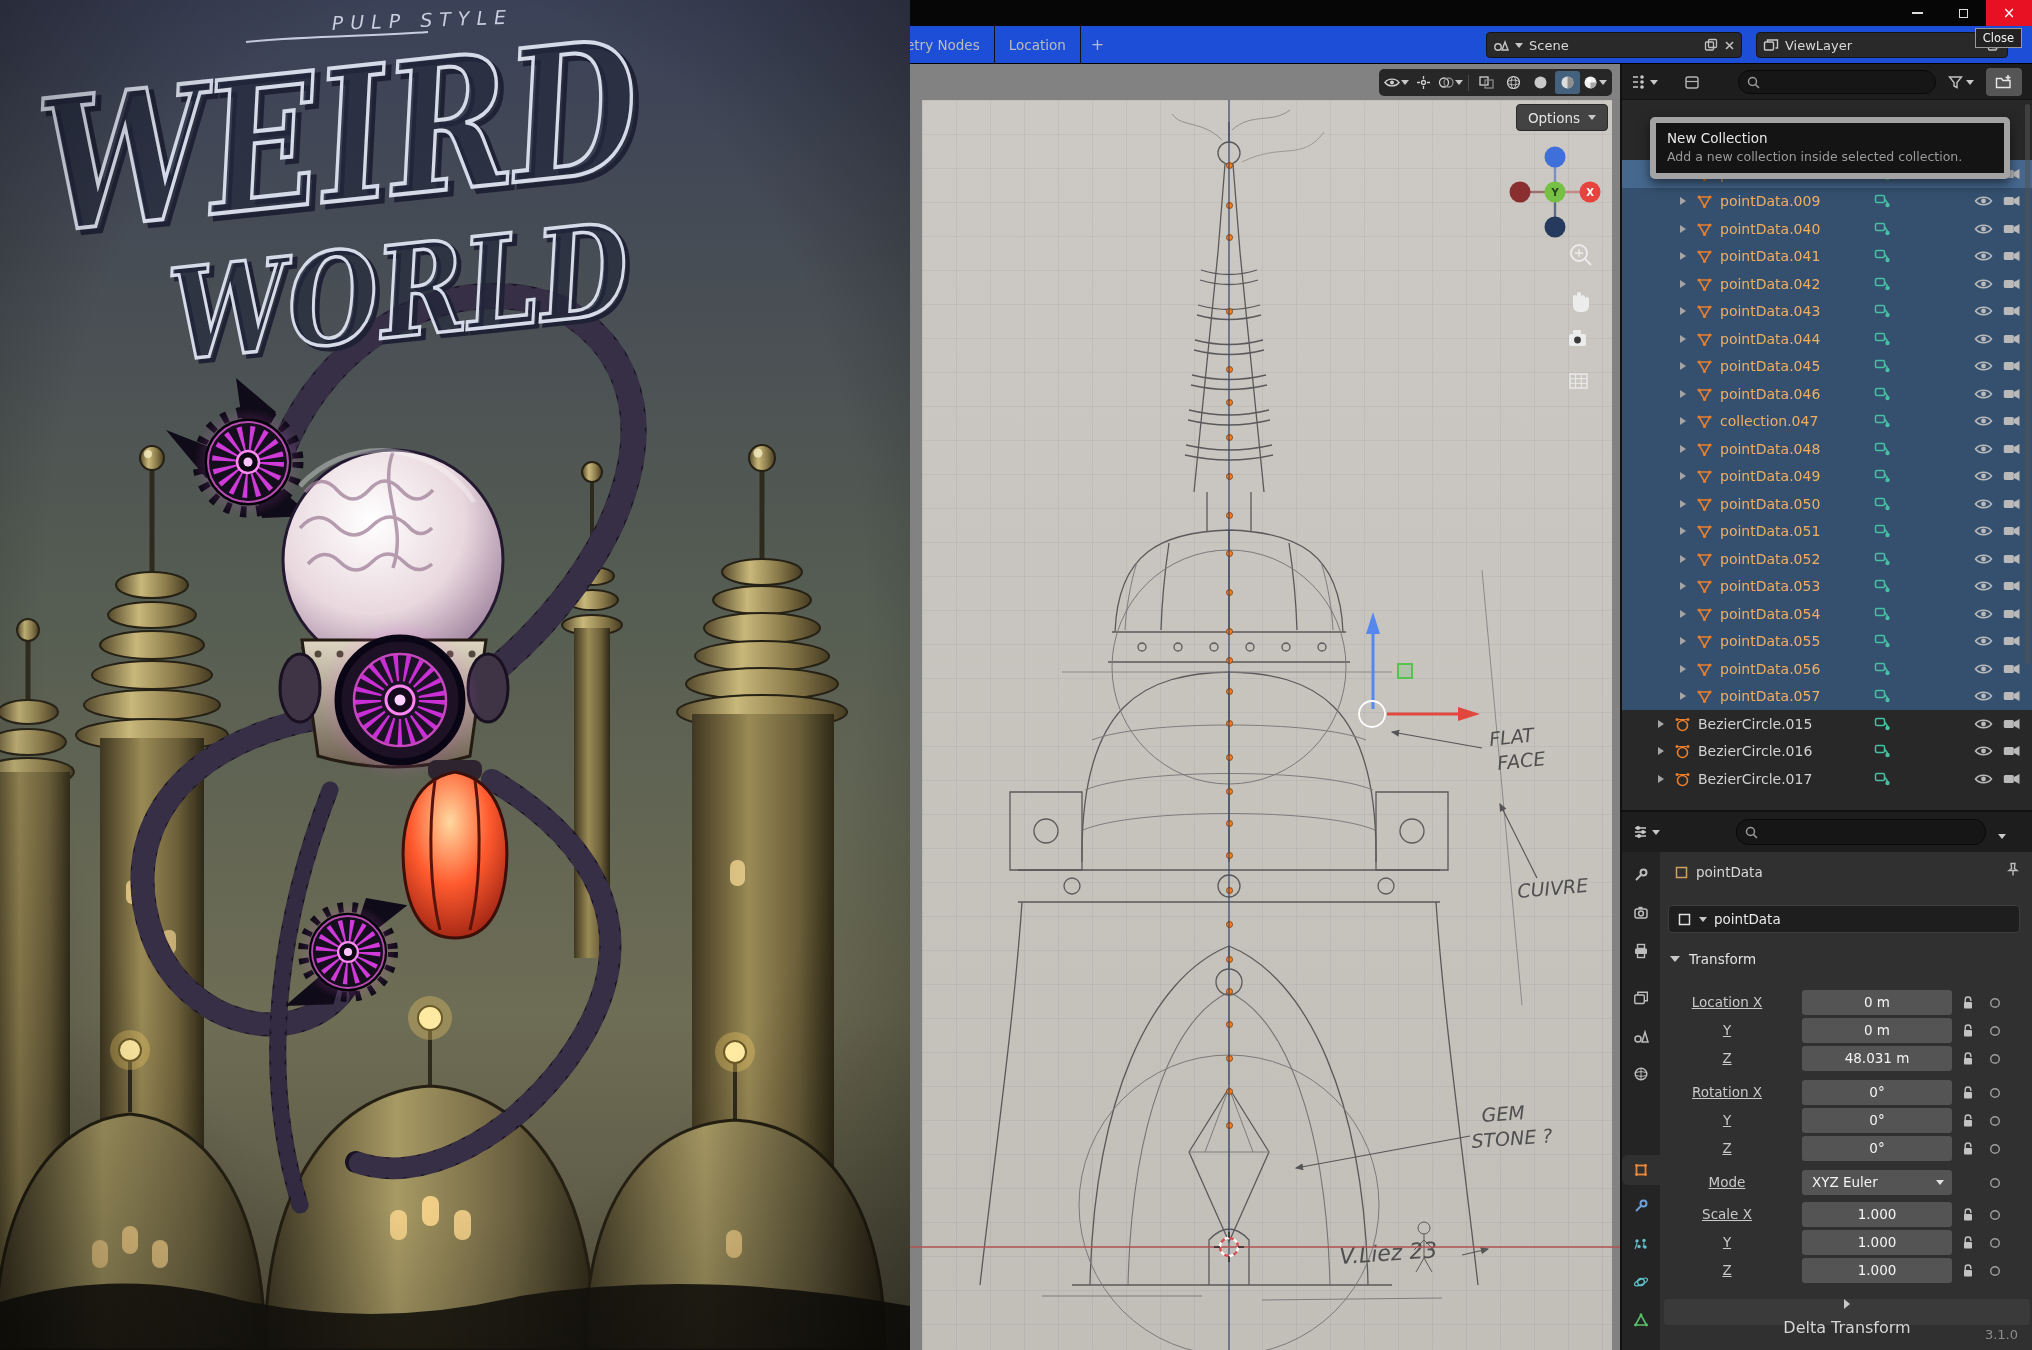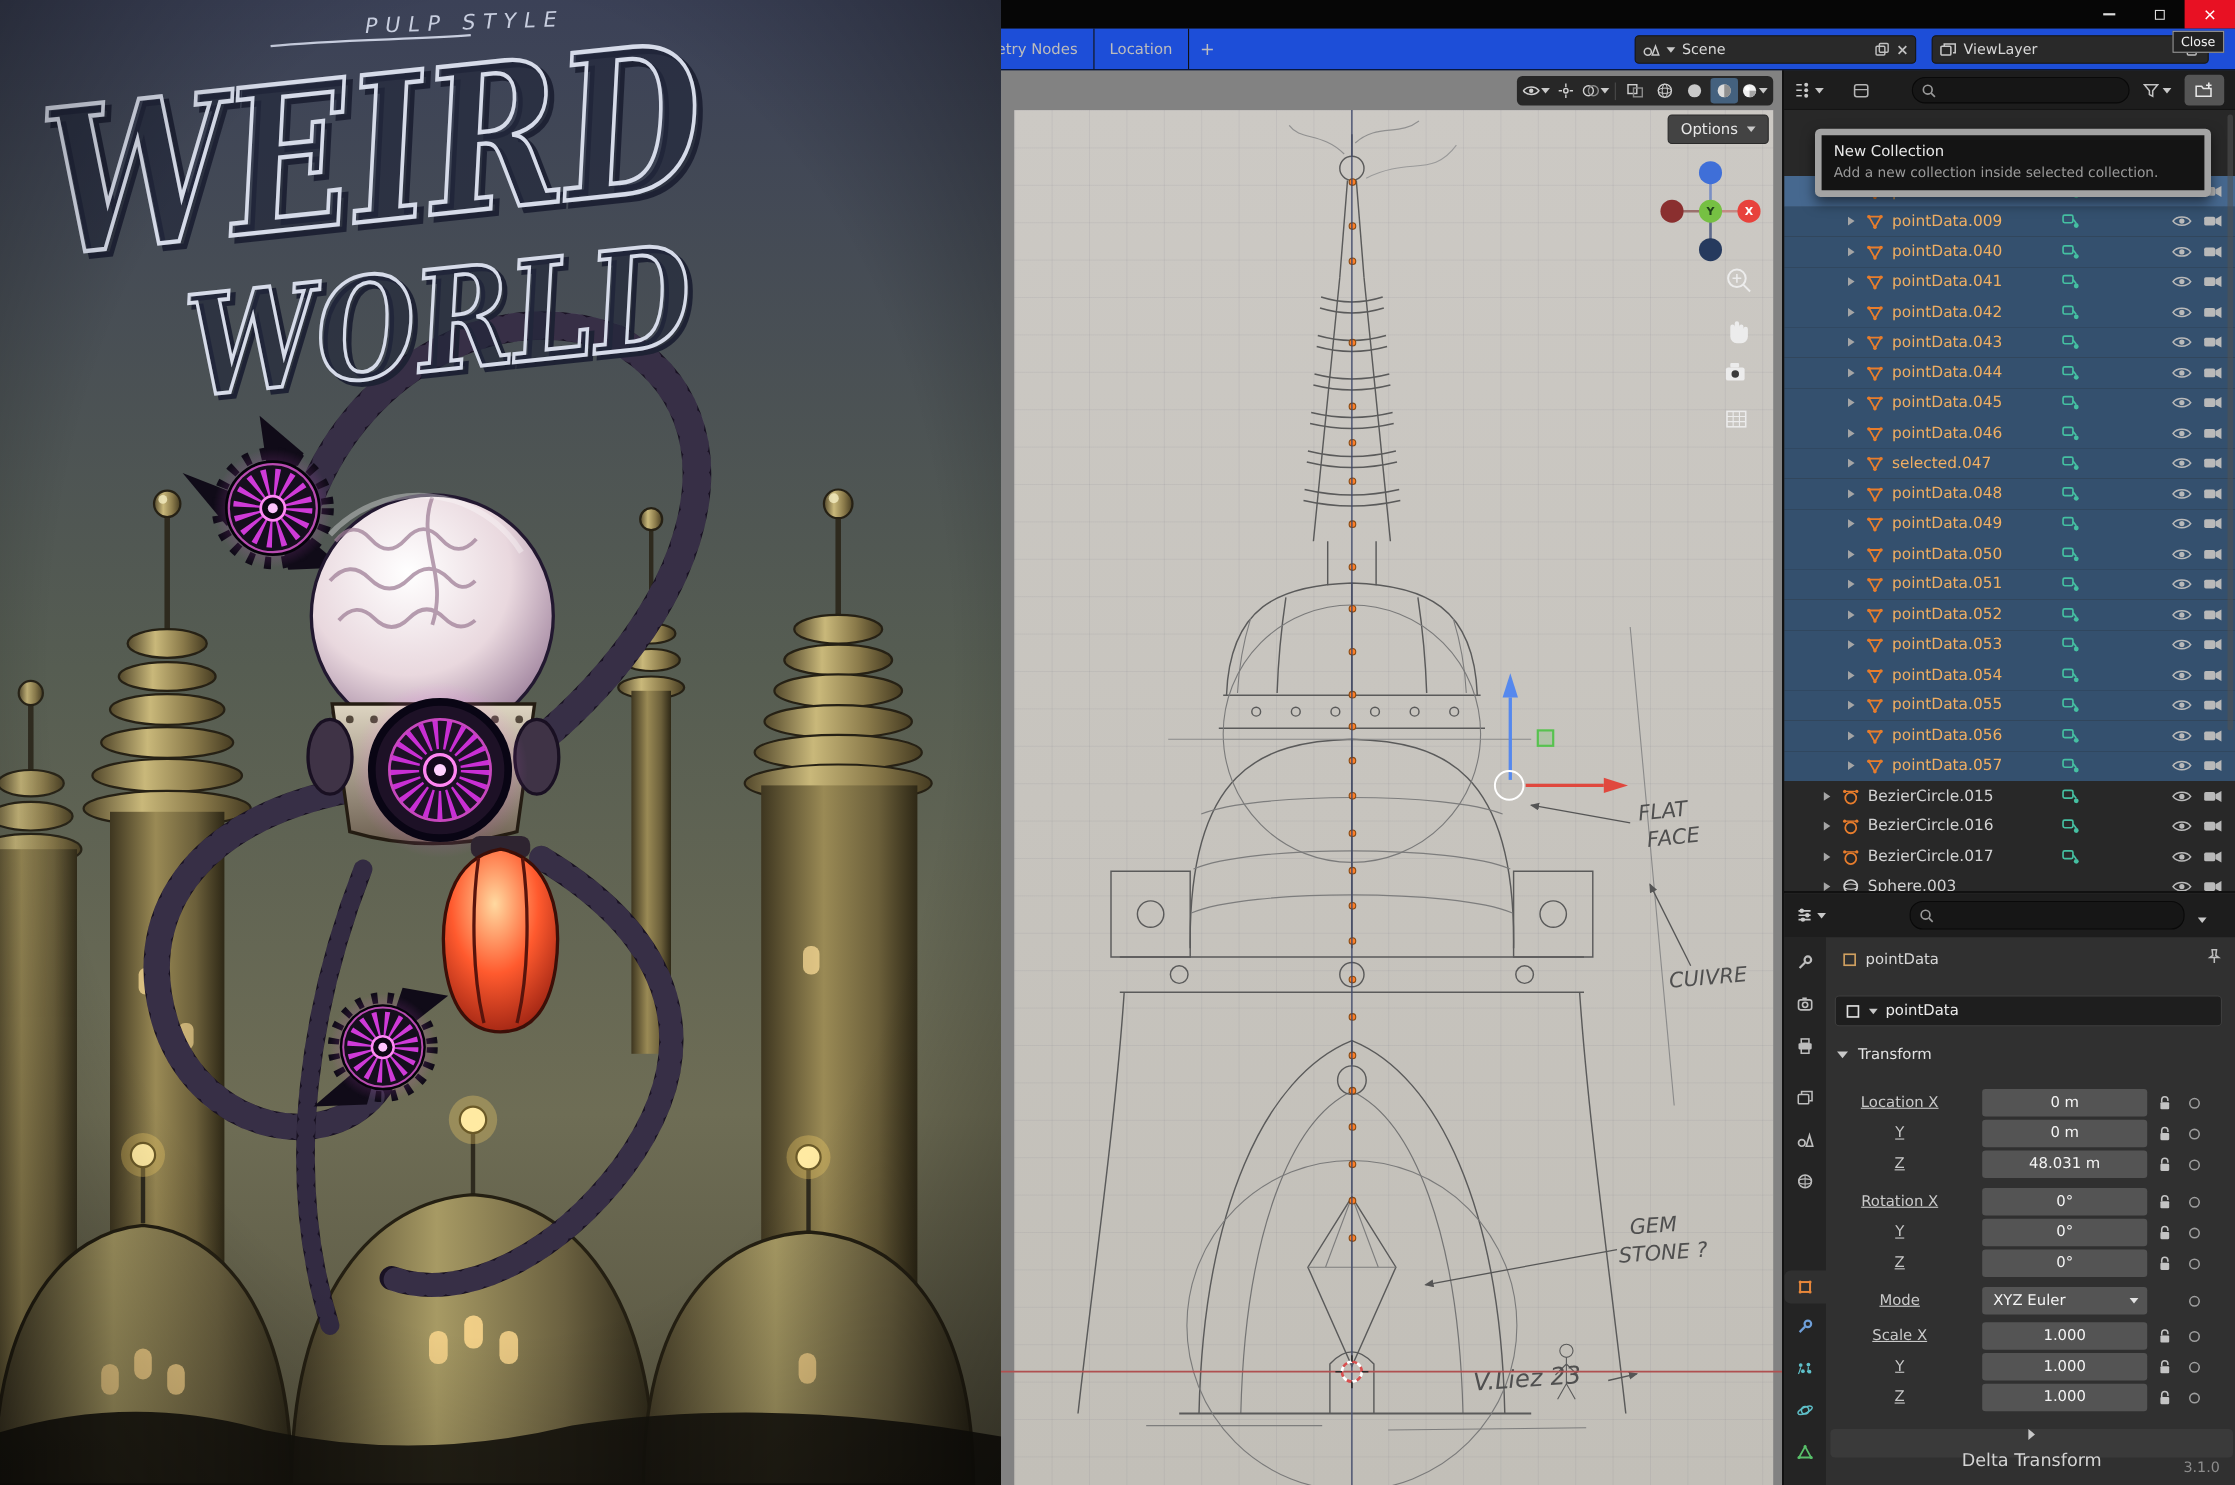--- a/index.html
+++ b/index.html
@@ -858,21 +858,21 @@
   </div>
           <div class="orow sel" style="--ind: 58px; top: 307.5px;">
     <span class="disc"></span>
     <svg class="oicon ic-point" width="17" height="17" viewBox="0 0 17 17">
       <path d="M3,4.5 L14,4.5 L8.5,14 Z" fill="none" stroke="#e87d2c" stroke-width="1.6"></path>
       <circle cx="3" cy="4.5" r="1.6" fill="#e87d2c"></circle>
               <circle cx="14" cy="4.5" r="1.6" fill="#e87d2c"></circle>
               <circle cx="8.5" cy="14" r="1.6" fill="#e87d2c"></circle>
     </svg>
 
-    <span class="olabel">selected.047</span>
+    <span class="olabel">collection.047</span>
     <svg class="onodes" width="16" height="15" viewBox="0 0 16 15">
       <rect x="1.5" y="2" width="9" height="7" rx="1.5" fill="none" stroke="#45c0a2" stroke-width="1.5"></rect>
       <circle cx="13.5" cy="11.5" r="2.2" fill="#45c0a2"></circle>
       <path d="M10.5,5.5 L13.5,9.5" stroke="#45c0a2" stroke-width="1.5"></path>
     </svg>
     <svg class="oeye" width="19" height="12" viewBox="0 0 19 12">
       <path d="M1.5,6 C5,1 14,1 17.5,6 C14,11 5,11 1.5,6 Z" fill="none" stroke="#b9b9b9" stroke-width="1.5"></path>
       <circle cx="9.5" cy="6" r="2.4" fill="#b9b9b9"></circle>
     </svg>
     <svg class="ocam" width="18" height="13" viewBox="0 0 18 13">
@@ -1179,38 +1179,20 @@
       <circle cx="3" cy="4" r="1.5" fill="#e87d2c"></circle>
               <circle cx="14" cy="4" r="1.5" fill="#e87d2c"></circle>
     </svg>
 
     <span class="olabel">BezierCircle.017</span>
     <svg class="onodes" width="16" height="15" viewBox="0 0 16 15">
       <rect x="1.5" y="2" width="9" height="7" rx="1.5" fill="none" stroke="#45c0a2" stroke-width="1.5"></rect>
       <circle cx="13.5" cy="11.5" r="2.2" fill="#45c0a2"></circle>
       <path d="M10.5,5.5 L13.5,9.5" stroke="#45c0a2" stroke-width="1.5"></path>
     </svg>
-    <svg class="oeye" width="19" height="12" viewBox="0 0 19 12">
-      <path d="M1.5,6 C5,1 14,1 17.5,6 C14,11 5,11 1.5,6 Z" fill="none" stroke="#b9b9b9" stroke-width="1.5"></path>
-      <circle cx="9.5" cy="6" r="2.4" fill="#b9b9b9"></circle>
-    </svg>
-    <svg class="ocam" width="18" height="13" viewBox="0 0 18 13">
-      <path d="M11,4.5 L16.5,1.5 L16.5,11.5 L11,8.5 Z" fill="#b9b9b9"></path>
-      <rect x="0.8" y="2.5" width="10" height="8" rx="1.5" fill="#b9b9b9"></rect>
-    </svg>
-  </div>
-          <div class="orow" style="--ind: 36px; top: 692.5px;">
-    <span class="disc"></span>
-
-    <svg class="oicon ic-mesh" width="17" height="17" viewBox="0 0 17 17">
-      <circle cx="8.5" cy="8.5" r="6" fill="none" stroke="#cfcfcf" stroke-width="1.5"></circle>
-      <ellipse cx="8.5" cy="8.5" rx="6" ry="2.4" fill="none" stroke="#cfcfcf" stroke-width="1"></ellipse>
-    </svg>
-    <span class="olabel">Sphere.003</span>
-
     <svg class="oeye" width="19" height="12" viewBox="0 0 19 12">
       <path d="M1.5,6 C5,1 14,1 17.5,6 C14,11 5,11 1.5,6 Z" fill="none" stroke="#b9b9b9" stroke-width="1.5"></path>
       <circle cx="9.5" cy="6" r="2.4" fill="#b9b9b9"></circle>
     </svg>
     <svg class="ocam" width="18" height="13" viewBox="0 0 18 13">
       <path d="M11,4.5 L16.5,1.5 L16.5,11.5 L11,8.5 Z" fill="#b9b9b9"></path>
       <rect x="0.8" y="2.5" width="10" height="8" rx="1.5" fill="#b9b9b9"></rect>
     </svg>
   </div>
         </div>

